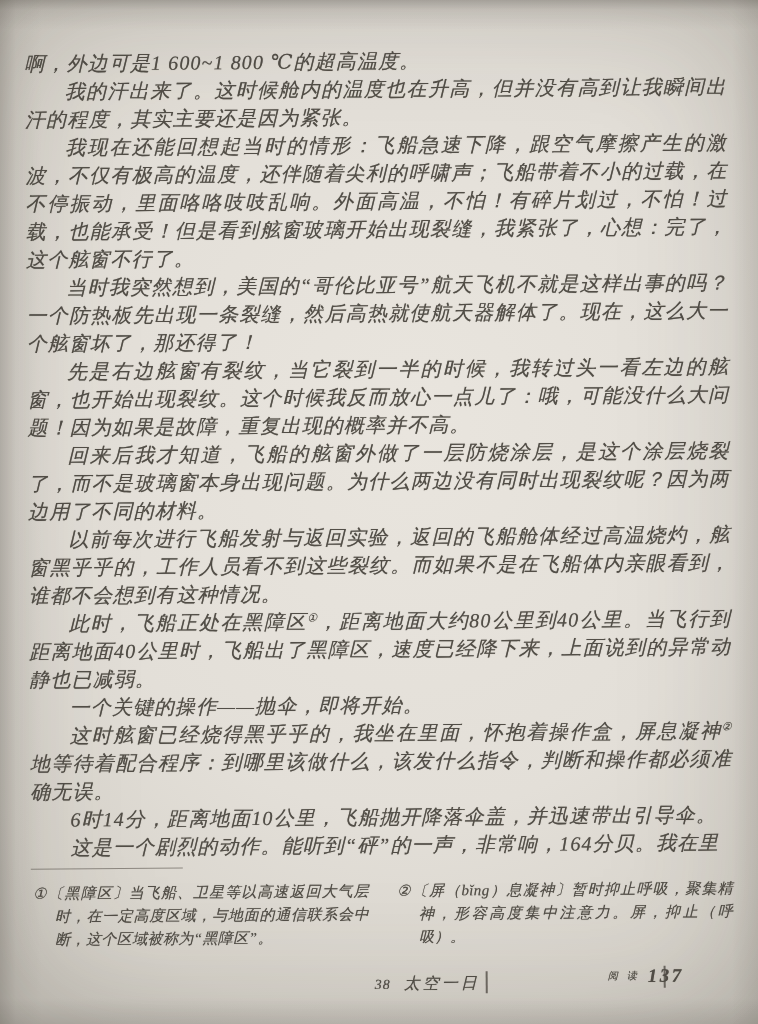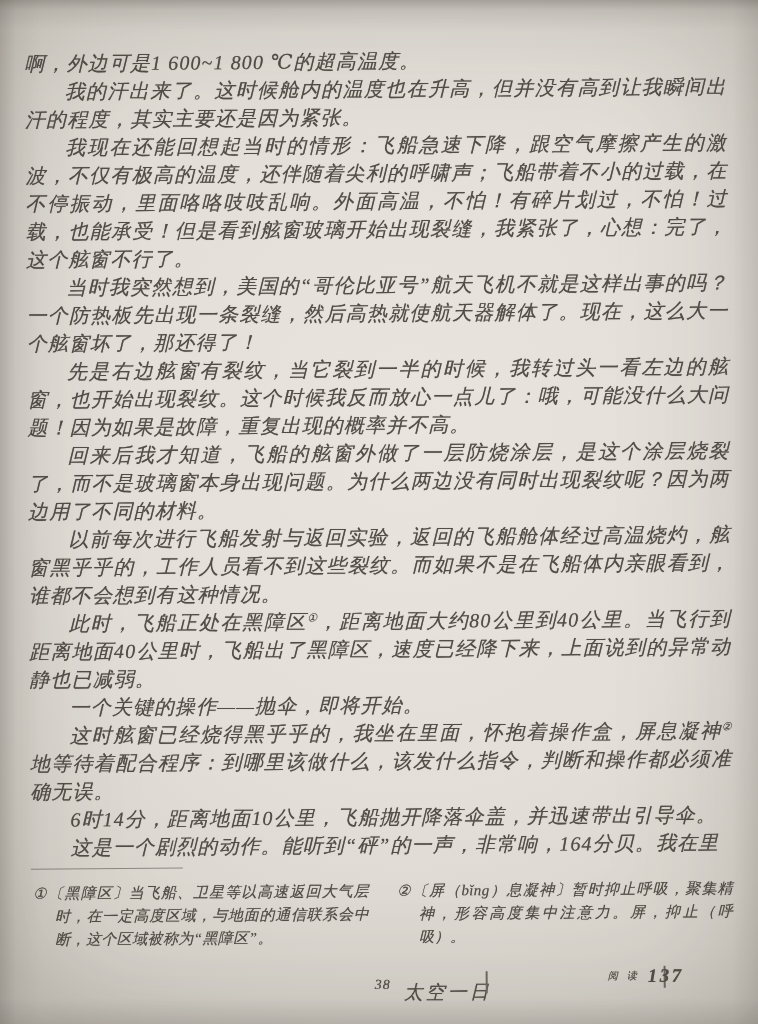--- a/index.html
+++ b/index.html
@@ -102,23 +102,22 @@
     pointer-events: none;
   }
   .page-footer > span { position: absolute; white-space: nowrap; }
   .lesson-num {
     left: 371px; top: 977px;
     font-size: 14px;
     letter-spacing: 1px;
   }
   .lesson-title {
     left: 400px; top: 974px;
-    font-size: 19px;
+    font-size: 16px;
     letter-spacing: 3px;
-    margin-top: 6px;
   }
   .footer-bar {
     display: inline-block;
     width: 1.5px;
     background: #6f6a63;
   }
   .bar-left  { left: 482px; top: 972px; height: 22px; }
   .bar-right { left: 660px; top: 968px; height: 22px; }
   .section-label {
     left: 604px; top: 971px;

